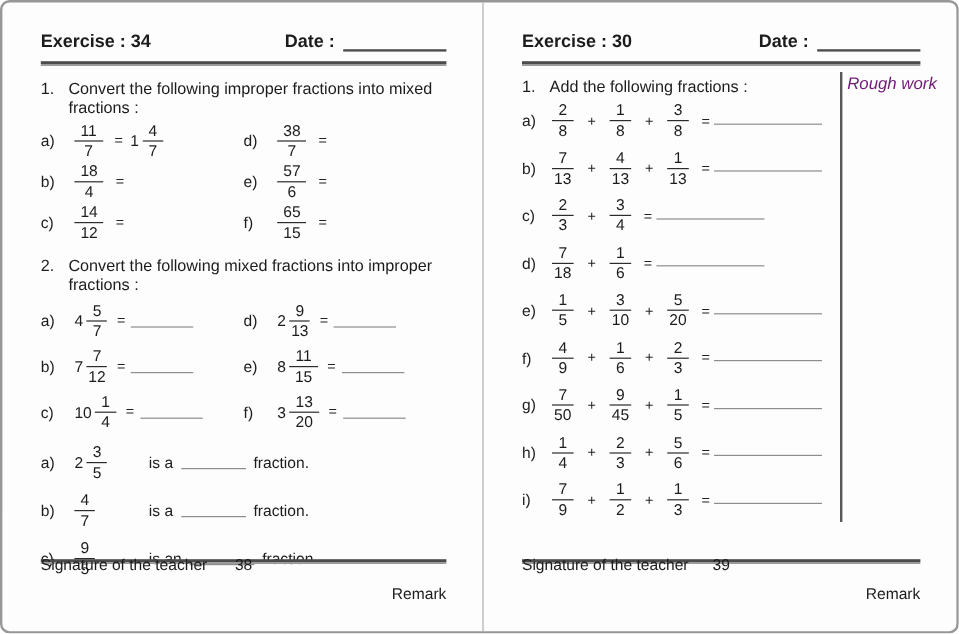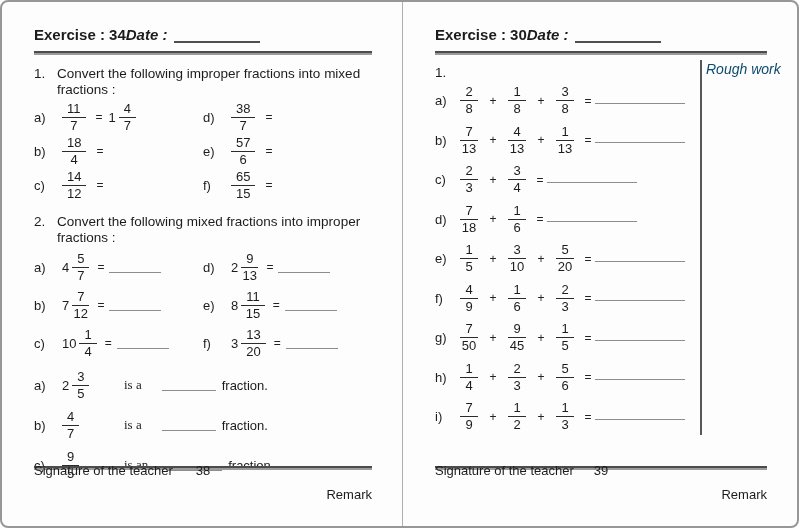--- a/index.html
+++ b/index.html
@@ -3,23 +3,23 @@
 <meta charset="utf-8">
 <style>
   * { box-sizing: border-box; margin: 0; padding: 0; }
   html,body { width: 799px; height: 528px; background: #fff; }
   body { font-family: "Liberation Sans", sans-serif; color: #1c1c1c; position: relative; }
   .sheet { position: absolute; inset: 0; border: 2px solid #979797; border-radius: 8px; background: #fdfdfd; display: flex; overflow: hidden; }
   .page { flex: 1 1 0; position: relative; padding: 24px 30px 0 32px; }
   .page.left { border-right: 1.5px solid #aeaeae; }
 
   
-  .page-header { display: flex; justify-content: flex-start; align-items: baseline; height: 17px; }
+  .page-header { display: flex; justify-content: space-between; align-items: baseline; height: 17px; }
   .ex-title { font-weight: bold; font-size: 15px; }
-  .date-wrap { font-weight: bold; font-size: 15px; display: inline-flex; align-items: flex-end; font-style: italic; }
+  .date-wrap { font-weight: bold; font-size: 15px; display: inline-flex; align-items: flex-end; }
   .date-line { display: inline-block; width: 86px; border-bottom: 2px solid #4f4f4f; height: 14px; margin-left: 7px; }
   .rule { height: 4px; margin-top: 8px; background: linear-gradient(to bottom, #4c4c4c 0 55%, #9b9b9b 55% 100%); }
 
   
   .q-heading { font-size: 13.5px; line-height: 16px; display: flex; }
   .q-num { width: 23px; flex: none; }
   .h-q1 { margin-top: 11px; }
   .h-q2 { margin-top: 12px; }
   .h-q3 { margin-top: 16px; }
   .h-add { margin-top: 10px; }
@@ -40,35 +40,35 @@
   .ex-row .eq { margin-left: 10px; margin-right: 6px; }
   .q2 .ex-row .eq { margin-left: 8px; margin-right: 5px; }
   .blank { display: inline-block; height: 12px; border-bottom: 1.5px solid #8d8d8d; }
   .w52 { width: 52px; }
   .w54 { width: 54px; }
 
   
   .q3rows { margin-top: 3px; }
   .q3 .ex-row { height: 40px; }
   .q3slot { width: 62px; display: inline-flex; align-items: center; }
-  .q3 .verb { margin-right: 20px; font-family: Liberation Serif, serif; }
+  .q3 .verb { margin-right: 7px; }
   .q3 .suffix { margin-left: 6px; }
 
   
   .addrows { margin-top: 0px; }
   .add-row { display: flex; align-items: center; font-size: 13px; height: 39.5px; }
   .add-row .lbl { width: 20px; }
   .fslot { width: 28px; display: inline-flex; justify-content: center; flex: none; }
   .add-row .plus { width: 20px; text-align: center; flex: none; }
   .add-row .eq { width: 14px; text-align: center; margin-left: 2px; flex: none; }
   .ansline { width: 90px; height: 6px; border-bottom: 1.6px solid #8d8d8d; flex: none; }
 
   
   .rough-divider { position: absolute; left: 297px; top: 58px; bottom: 91px; border-left: 2px solid #585858; }
-  .rough-label { position: absolute; left: 303px; top: 59px; font-size: 14px; font-style: italic; color: #0c4a6e; }
+  .rough-label { position: absolute; left: 303px; top: 59px; font-size: 14px; font-style: italic; color: #701a75; }
 
   
   .footer-rule { position: absolute; left: 32px; right: 30px; bottom: 56px; height: 4px; background: linear-gradient(to bottom, #4c4c4c 0 55%, #9b9b9b 55% 100%); }
   .footer-row { position: absolute; left: 32px; right: 30px; bottom: 24px; display: flex; align-items: center; font-size: 13px; }
   .sig { width: 45%; }
   .pgnum { width: 10%; text-align: center; }
   .remark { width: 45%; text-align: right; margin-top: 48px; }
 </style>
 </head>
 <body>
@@ -265,20 +265,21 @@
       <span class="ex-title">Exercise : 30</span>
       <span class="date-wrap">
         <span>Date :</span>
         <span class="date-line"></span>
       </span>
     </div>
     <div class="rule"></div>
 
     <div class="q-heading h-add">
       <span class="q-num">1.</span>
+      <span>Add the following fractions :</span>
     </div>
 
     <div class="rough-divider"></div>
     <div class="rough-label">Rough work</div>
 
     <div class="addrows">
       <div class="add-row">
         <span class="lbl">a)</span>
         <span class="fslot">
             <span class="frac">

